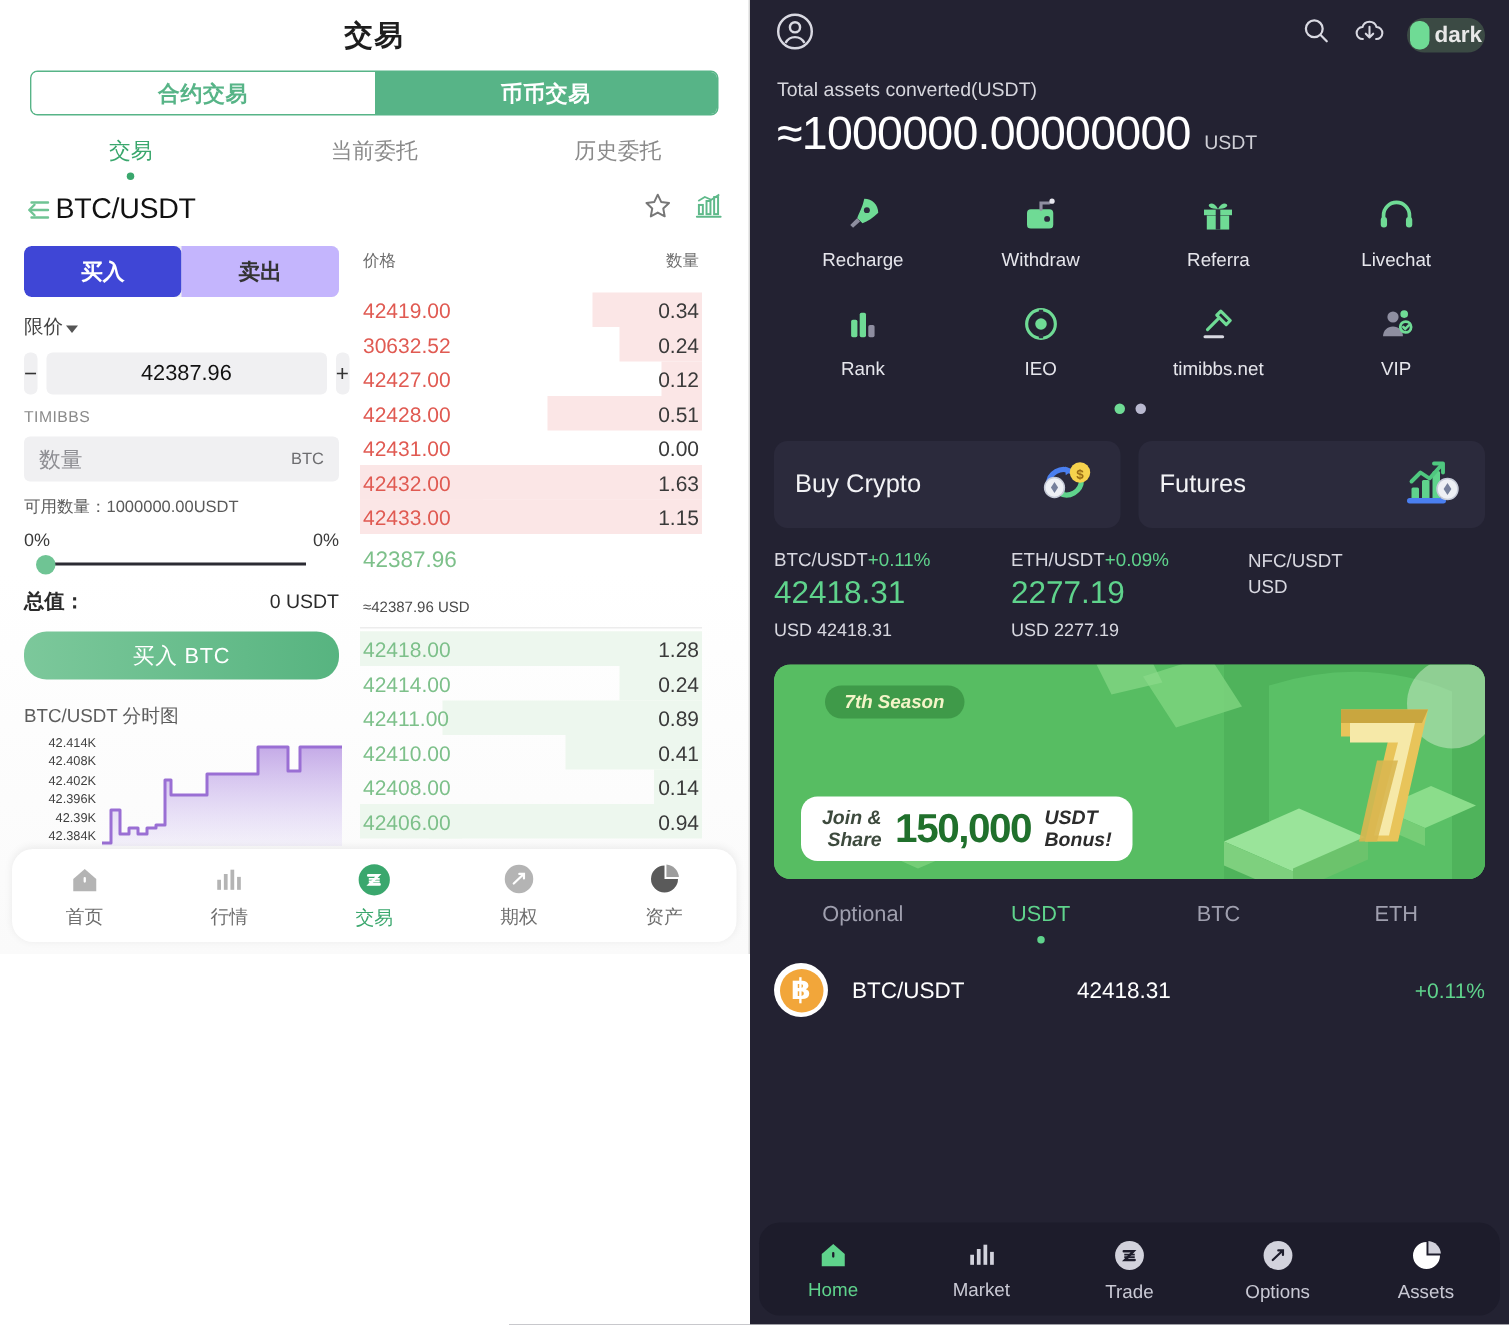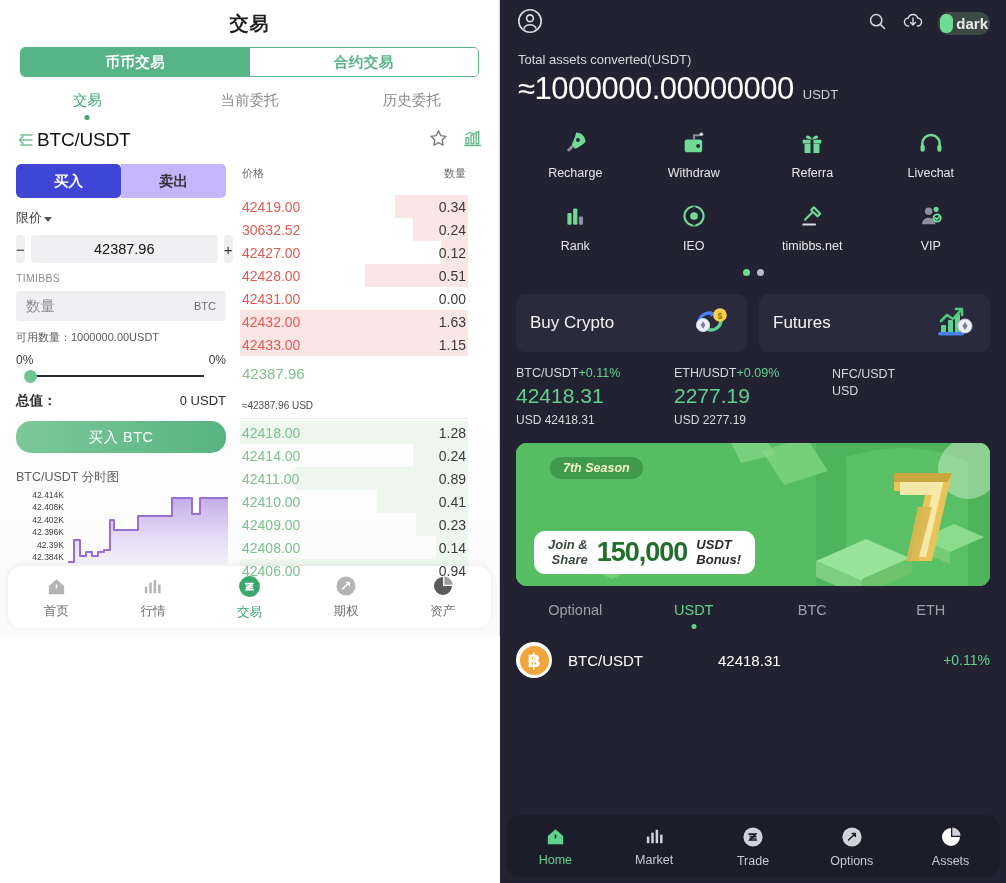--- a/index.html
+++ b/index.html
@@ -196,22 +196,22 @@
 </head>
 <body>
 
 <div id="app">
 
   <div id="left-panel">
 
     <div class="l-title">交易</div>
 
     <div class="seg-wrap">
+      <div class="seg inactive">合约交易</div>
       <div class="seg active">币币交易</div>
-      <div class="seg inactive">合约交易</div>
     </div>
 
     <div class="subtabs">
       <div class="subtab active">
         <span>交易</span>
         <span class="dot"></span>
       </div>
       <div class="subtab">当前委托</div>
       <div class="subtab">历史委托</div>
     </div>
@@ -386,25 +386,20 @@
               <div class="depth" style="width: 76%;"></div>
               <span class="px">42411.00</span>
               <span class="qty">0.89</span>
             </div>
             <div class="b-row bid">
               <div class="depth" style="width: 40%;"></div>
               <span class="px">42410.00</span>
               <span class="qty">0.41</span>
             </div>
             <div class="b-row bid">
-              <div class="depth" style="width: 23%;"></div>
-              <span class="px">42409.00</span>
-              <span class="qty">0.23</span>
-            </div>
-            <div class="b-row bid">
               <div class="depth" style="width: 14%;"></div>
               <span class="px">42408.00</span>
               <span class="qty">0.14</span>
             </div>
             <div class="b-row bid">
               <div class="pxbg" style="width: 30%;"></div>
               <div class="depth" style="width: 80%;"></div>
               <span class="px">42406.00</span>
               <span class="qty">0.94</span>
             </div>

